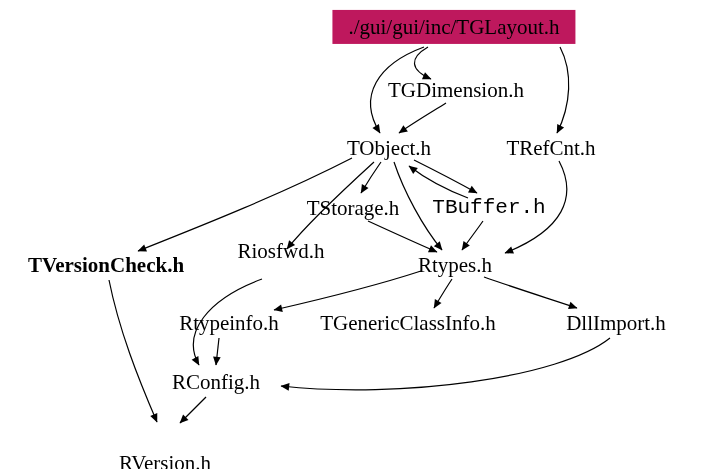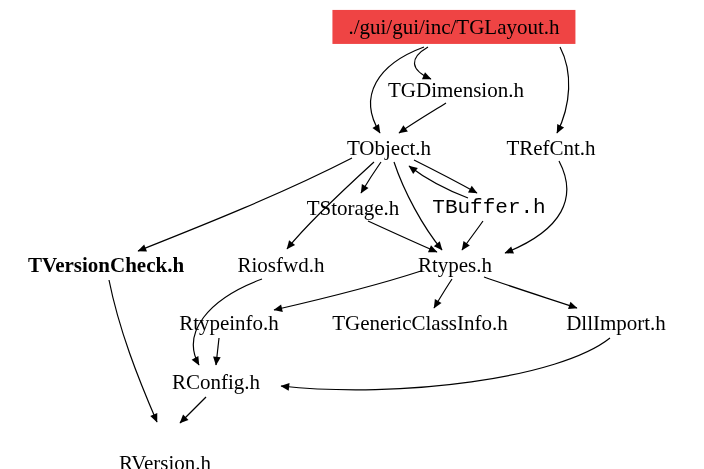--- a/index.html
+++ b/index.html
@@ -29,21 +29,21 @@
     stroke: #000000;
     stroke-width: 1.2;
   }
   .node {
     position: absolute;
     transform: translate(-50%, -50%);
     white-space: nowrap;
     line-height: 1.15;
   }
   .node.root {
-    background: #ef4444;
+    background: #be185d;
     padding: 5px 16px;
   }
 </style>
 </head>
 <body>
 
 <div class="canvas">
 
   <svg class="edge-layer" width="704" height="469" viewBox="0 0 704 469" xmlns="http://www.w3.org/2000/svg">
     <defs>
@@ -82,27 +82,27 @@
   <div class="node" style="left:389px; top:148px;">TObject.h</div>
 
   <div class="node" style="left:551px; top:148px;">TRefCnt.h</div>
 
   <div class="node" style="left:353px; top:208px;">TStorage.h</div>
 
   <div class="node" style="left:489px; top:208px;font-family:Liberation Mono, monospace;">TBuffer.h</div>
 
   <div class="node" style="left:106px; top:265px;font-weight:bold;">TVersionCheck.h</div>
 
-  <div class="node" style="left:281px; top:265px;">Riosfwd.h</div>
+  <div class="node" style="left:281px; top:251px;">Riosfwd.h</div>
 
   <div class="node" style="left:455px; top:265px;">Rtypes.h</div>
 
   <div class="node" style="left:217px; top:323px;margin-left:12px;">Rtypeinfo.h</div>
 
-  <div class="node" style="left:420px; top:323px;">TGenericClassInfo.h</div>
+  <div class="node" style="left:408px; top:323px;">TGenericClassInfo.h</div>
 
   <div class="node" style="left:616px; top:323px;">DllImport.h</div>
 
   <div class="node" style="left:216px; top:382px;text-align:right;">RConfig.h</div>
 
   <div class="node" style="left:165px; top:438px;margin-top:25px;">RVersion.h</div>
 
 </div>
 
 </body></html>

